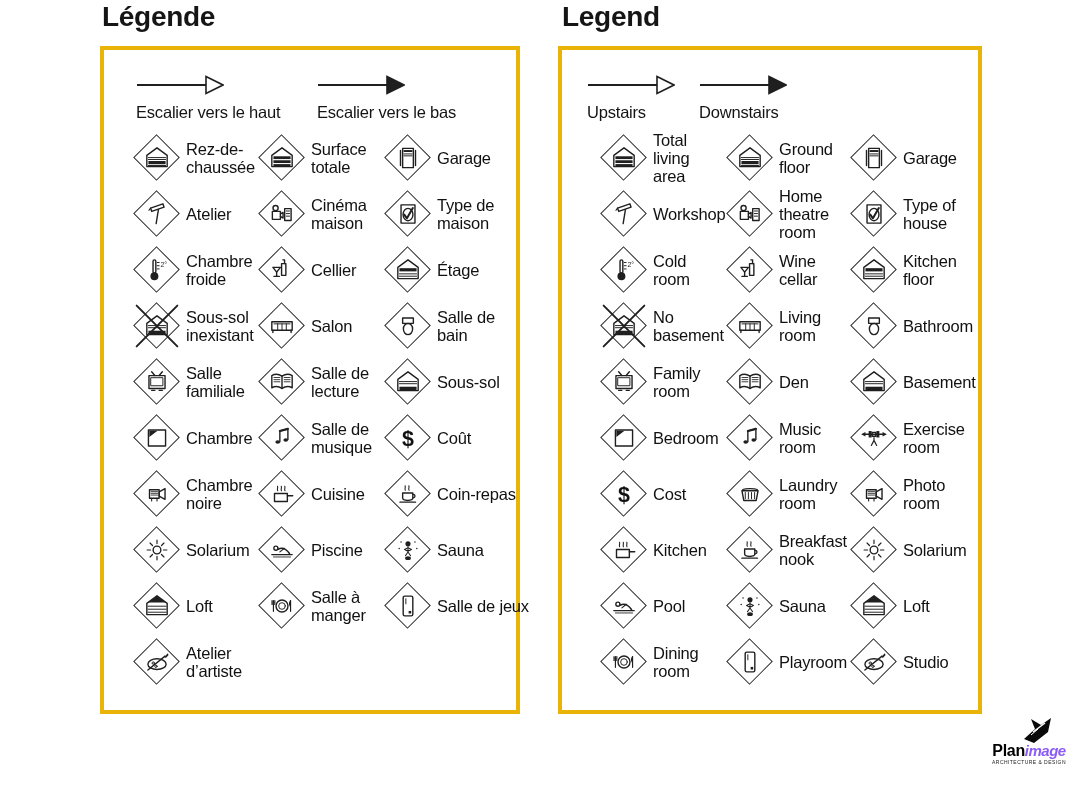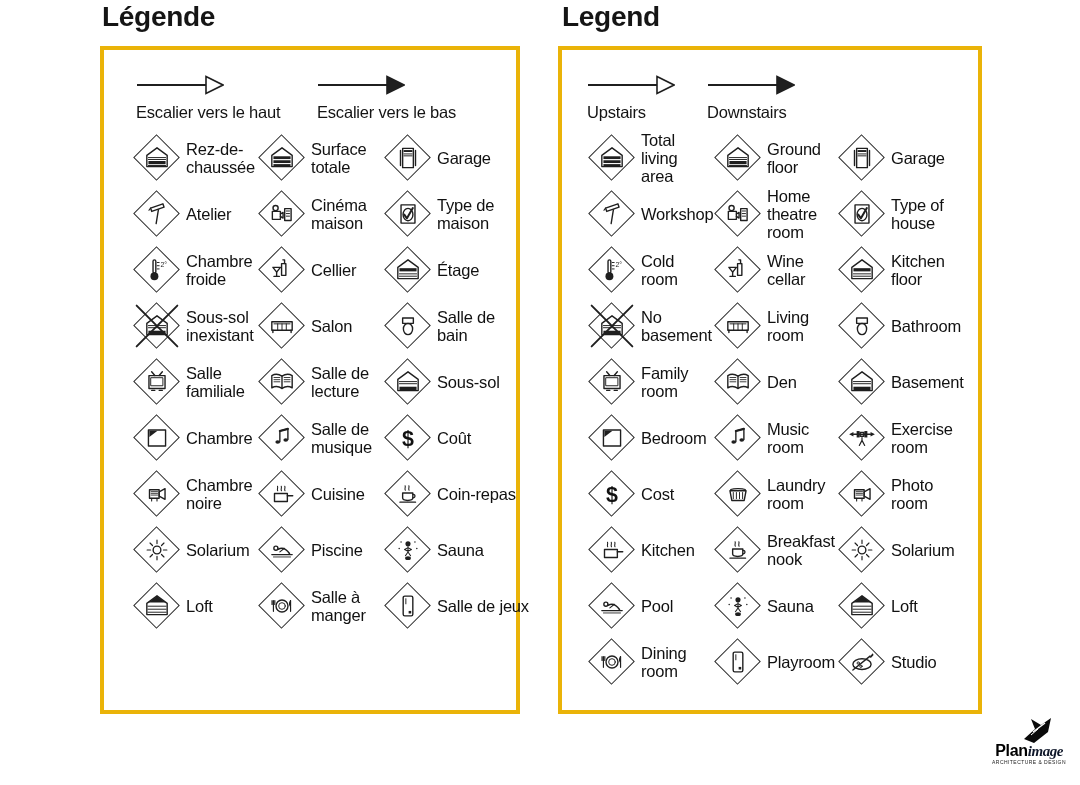--- a/index.html
+++ b/index.html
@@ -14,28 +14,28 @@
   .panel-title.fr{left:102px;}
   .panel-title.en{left:562px;}
   .panel{
     position:absolute;top:46px;height:668px;border:4px solid #eab308;
     background:#fff;box-sizing:border-box;
   }
   .panel.fr{left:100px;width:420px;}
   .panel.en{left:558px;width:424px;}
   .arrow-group{position:absolute;top:24px;}
   .fr .ag1{left:32px;} .fr .ag2{left:213px;}
-  .en .ag1{left:25px;} .en .ag2{left:145px;}
+  .en .ag1{left:25px;} .en .ag2{left:137px;}
   .arrow-label{font-size:16.5px;margin-top:3px;color:#141414;white-space:nowrap;letter-spacing:-0.2px;}
   .grid{
     position:absolute;top:80px;left:0;right:0;display:grid;
     grid-auto-rows:56px;align-items:center;
   }
   .fr .grid{padding-left:29px;grid-template-columns:125px 126px 1fr;}
-  .en .grid{padding-left:26px;grid-template-columns:126px 124px 1fr;}
+  .en .grid{padding-left:38px;grid-template-columns:126px 124px 1fr;}
   .cell{display:flex;align-items:center;}
   .dwrap{width:48px;height:48px;position:relative;flex:0 0 48px;}
   .diamond{
     position:absolute;left:7px;top:7px;width:33px;height:33px;
     border:1.5px solid #2b2b2b;transform:rotate(45deg);background:#fff;
     box-sizing:border-box;
   }
   .glyph{position:absolute;left:9px;top:9px;width:30px;height:30px;overflow:visible;}
   .label{
     font-size:16.5px;line-height:18px;color:#111;margin-left:5px;
@@ -47,21 +47,21 @@
   .en .cell:nth-child(3n+1) .label{width:56px;}
   .en .cell:nth-child(3n+2) .label{width:66px;}
   .en .cell:nth-child(3n)   .label{width:70px;}
   .logo{
     position:absolute;left:983px;top:716px;width:92px;
     display:flex;flex-direction:column;align-items:center;
   }
   .logo-glyph{transform:translateX(9px);}
   .brand{line-height:14px;white-space:nowrap;margin-top:-2px;}
   .brand-bold{font-weight:800;font-size:16px;color:#000;letter-spacing:-0.3px;}
-  .brand-script{font-family:Liberation Serif, serif;font-style:italic;font-weight:700;font-size:15px;color:#0f172a;letter-spacing:-0.5px;}
+  .brand-script{font-family:Liberation Sans, sans-serif;font-style:italic;font-weight:700;font-size:15px;color:#8b5cf6;letter-spacing:-0.5px;}
   .tagline{font-size:5px;letter-spacing:0.45px;color:#222;margin-top:1px;white-space:nowrap;}
 </style>
 </head>
 <body>
 
 <div class="panel-title fr">Légende</div>
 <div class="panel-title en">Legend</div>
 
 <section class="panel fr">
   <div class="arrow-group ag1">
@@ -412,20 +412,33 @@
       <span class="diamond"></span>
       <svg class="glyph" viewBox="0 0 28 28" stroke="#1f1f1f" fill="none" stroke-width="1.3" stroke-linecap="round" stroke-linejoin="round" overflow="visible">
             <rect x="9.5" y="4.8" width="9" height="18.4" rx="1.5"></rect>
             <path d="M12 7.2 V12" stroke-width="0.9"></path>
             <rect x="14.6" y="18.6" width="2.4" height="2.4" fill="#1f1f1f" stroke="none"></rect>
           </svg>
     </span>
     <span class="label">Salle de jeux</span>
   </div>
 
+  <div class="cell">
+    <span class="dwrap">
+      <span class="diamond"></span>
+      <svg class="glyph" viewBox="0 0 28 28" stroke="#1f1f1f" fill="none" stroke-width="1.3" stroke-linecap="round" stroke-linejoin="round" overflow="visible">
+            <ellipse cx="14" cy="16" rx="8.5" ry="5"></ellipse>
+            <circle cx="10.5" cy="15" r="1.1" stroke-width="0.9"></circle>
+            <circle cx="13" cy="18" r="1.1" stroke-width="0.9"></circle>
+            <path d="M5.5 21.5 L21.5 8.5"></path>
+            <polygon points="21,9.3 24,5.8 24.8,7.4 22.3,10.3" fill="#1f1f1f" stroke="none"></polygon>
+          </svg>
+    </span>
+    <span class="label">Atelier d’artiste</span>
+  </div>
 </div>
 </section>
 
 <section class="panel en">
   <div class="arrow-group ag1">
     <svg width="88" height="22">
       <line x1="1" y1="11" x2="70" y2="11" stroke="#1f1f1f" stroke-width="2.2"></line>
       <polygon points="70,2.5 87,11 70,19.5" fill="#ffffff" stroke="#1f1f1f" stroke-width="1.6"></polygon>
     </svg>
     <div class="arrow-label">Upstairs</div>

